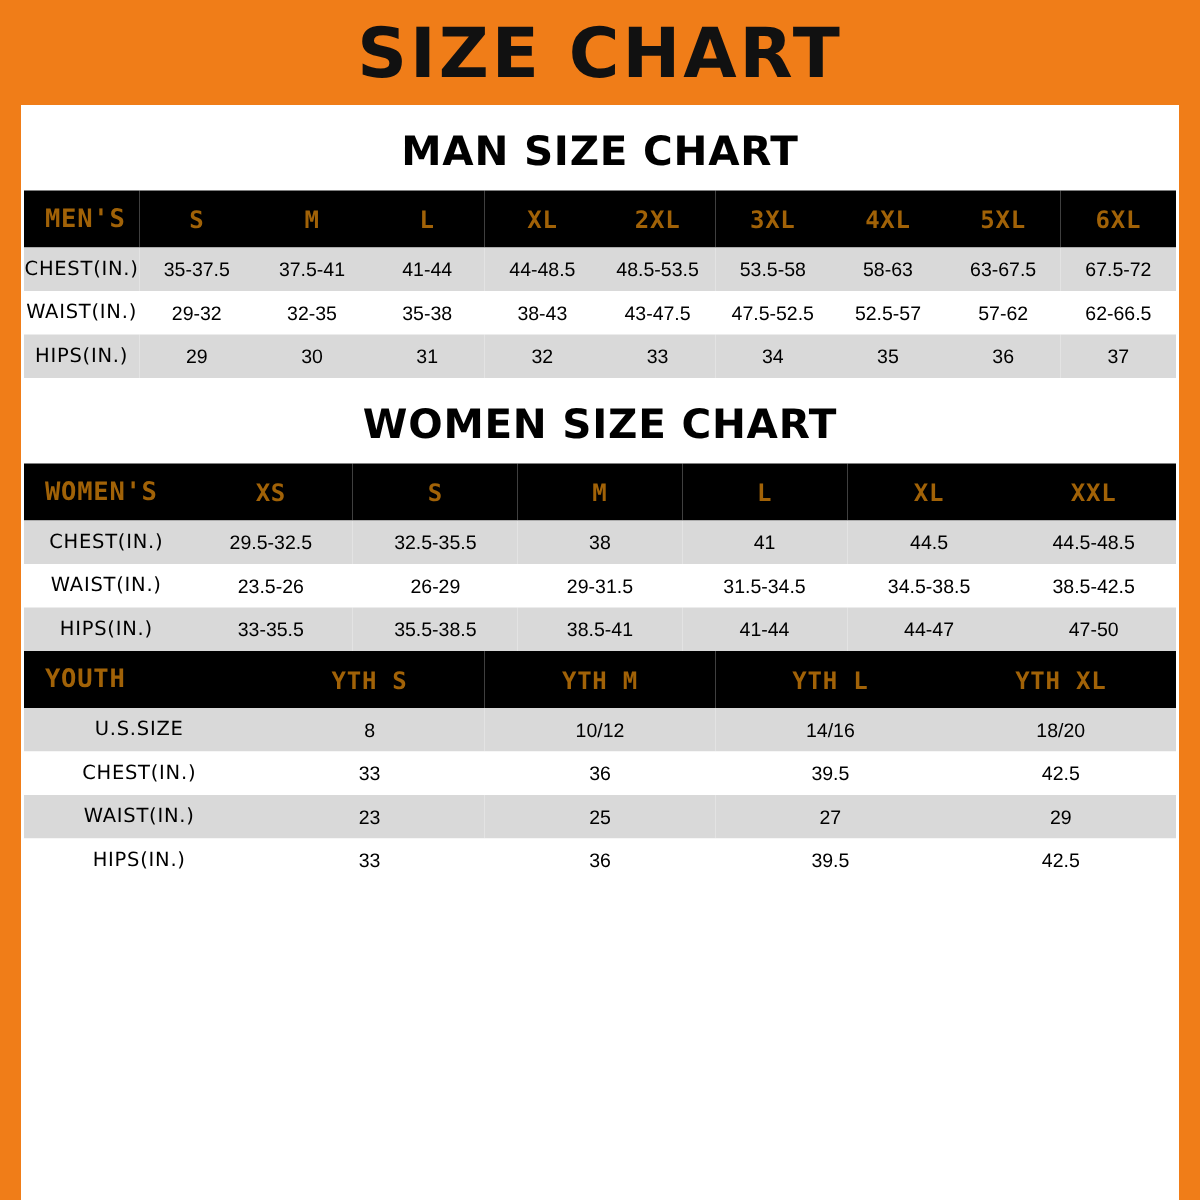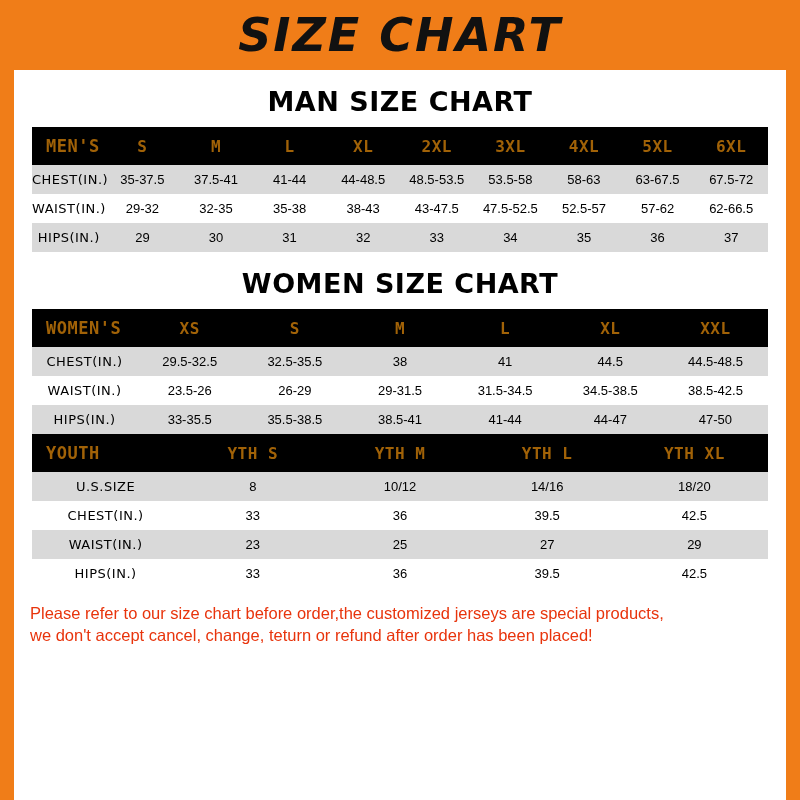--- a/index.html
+++ b/index.html
@@ -23,32 +23,31 @@
     border-right: 14px solid #f07d18;
     background: #ffffff;
   }
   .banner {
     height: 70px;
     background: #f07d18;
     display: flex;
     align-items: center;
     justify-content: center;
     margin: 0 -14px;
-    font-style: italic;
   }
   .banner-title {
     font-family: "DejaVu Sans", sans-serif;
     font-weight: bold;
     font-size: 46px;
     letter-spacing: 2px;
     color: #111111;
     line-height: 1;
   }
   .section {
-    padding: 0 18px;
+    padding: 0 2px;
   }
   .section-title {
     text-align: center;
     font-family: "DejaVu Sans", sans-serif;
     font-weight: bold;
     font-size: 27px;
     letter-spacing: 0.5px;
     margin: 16px 0 10px 0;
   }
   table.size-table {
@@ -254,18 +253,14 @@
         <td class="label-cell">HIPS(IN.)</td>
         <td>33</td>
         <td>36</td>
         <td>39.5</td>
         <td>42.5</td>
       </tr>
     </tbody>
       </table>
   </div>
 
-  <div class="footer-note">
-    <div>Please refer to our size chart before order,the customized jerseys are special products,</div>
-    <div>we don't accept cancel, change, teturn or refund after order has been placed!</div>
-  </div>
 
 </div>
 
 </body></html>

